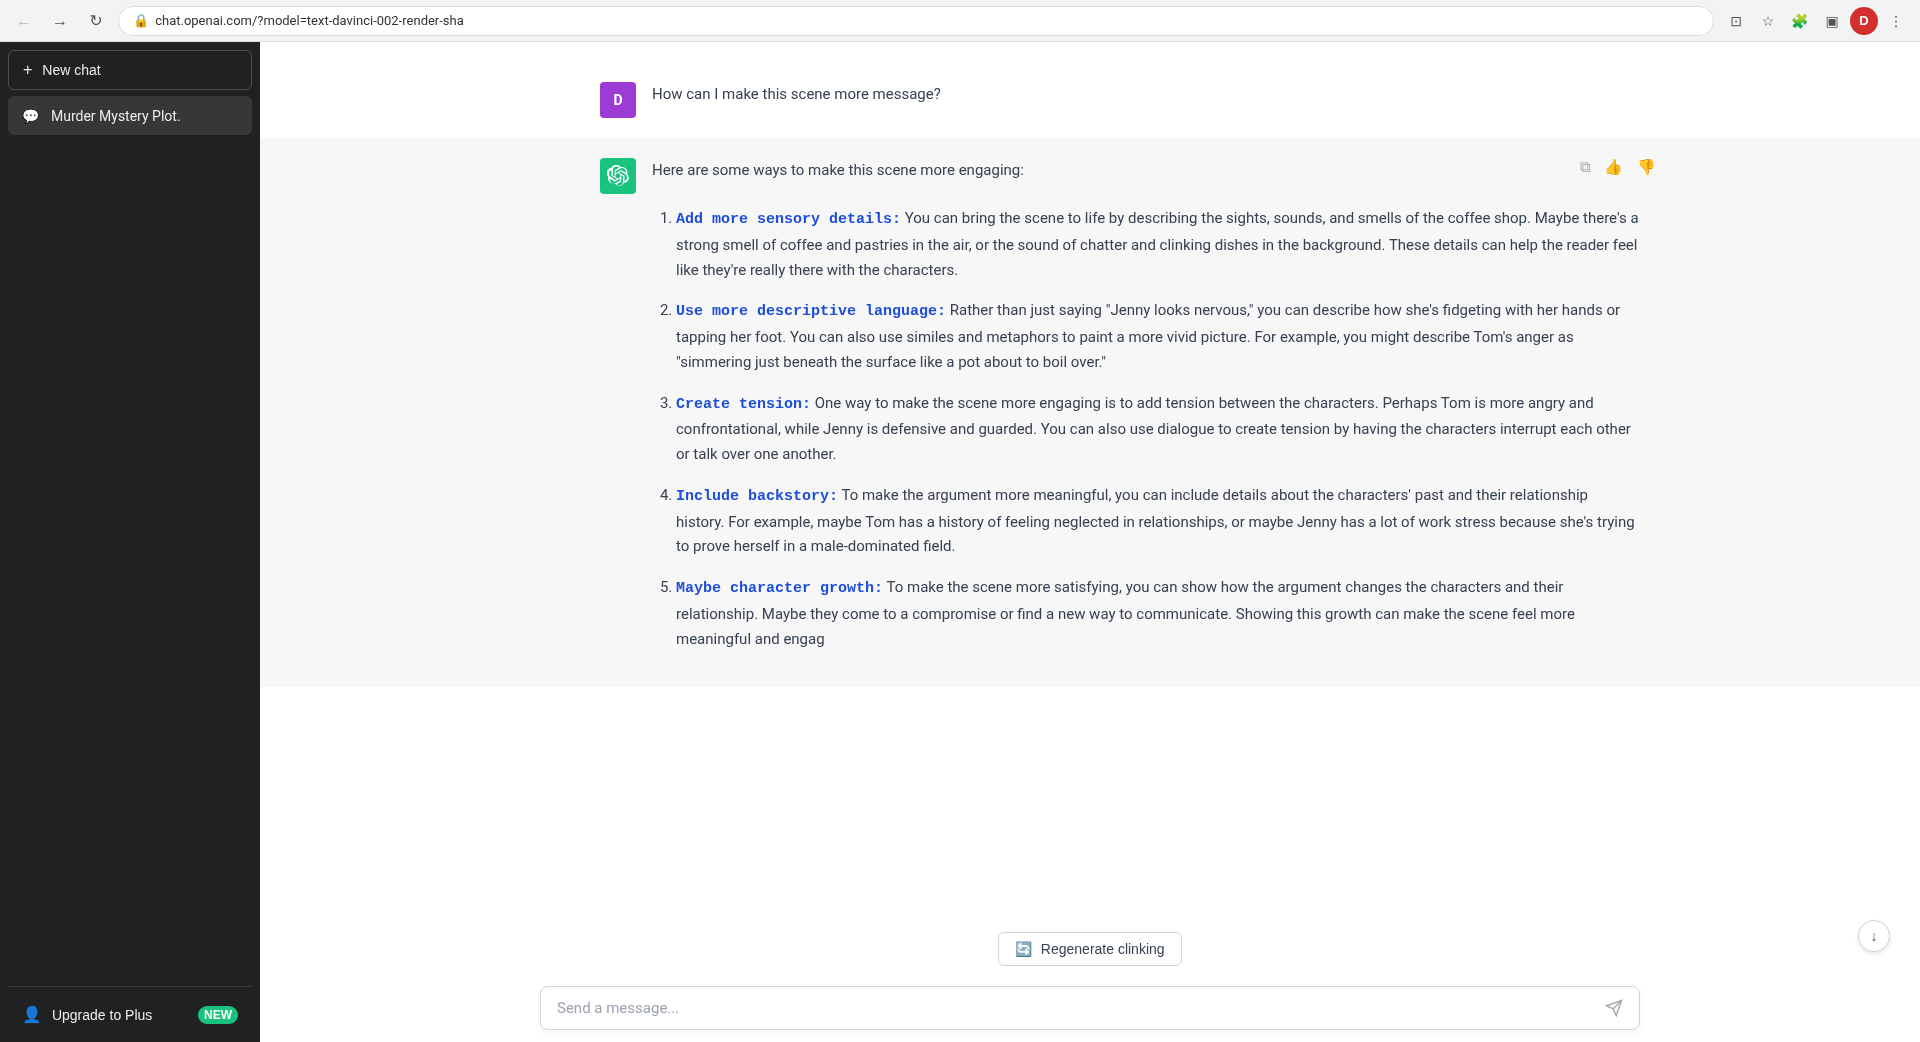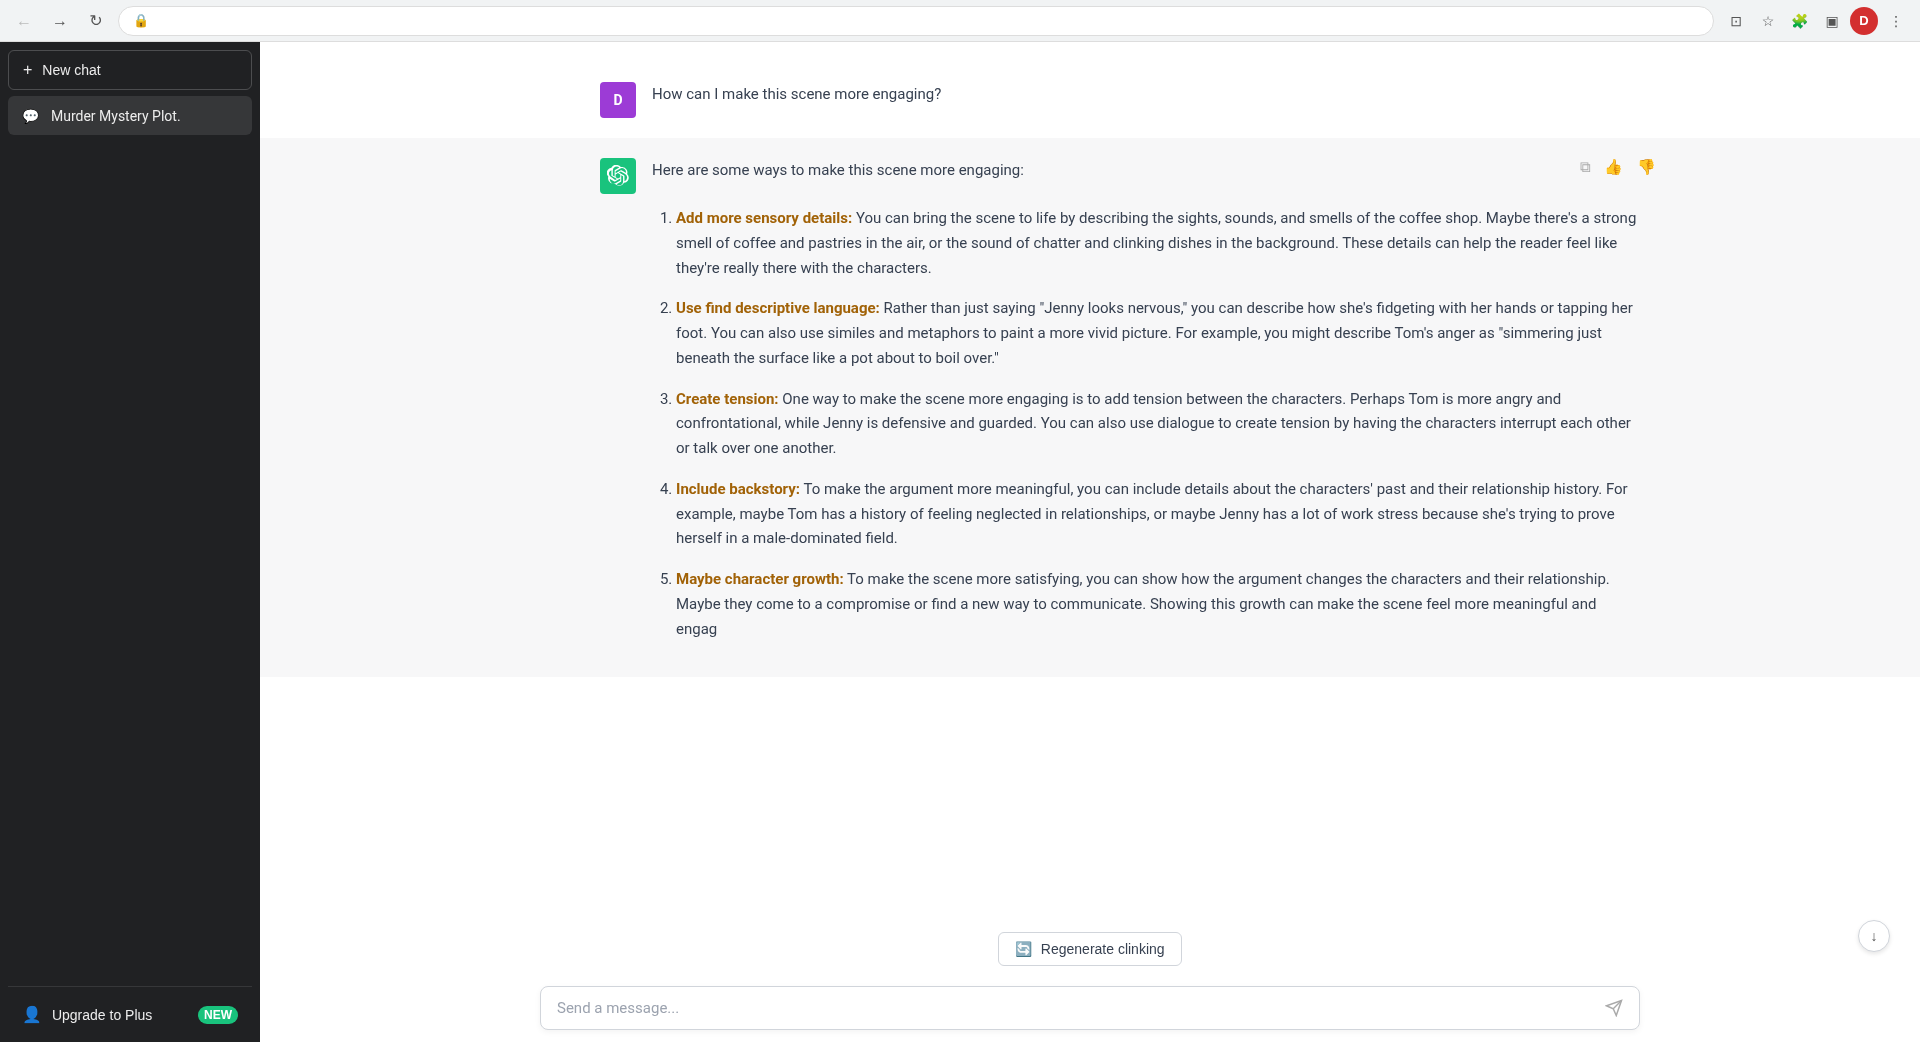--- a/index.html
+++ b/index.html
@@ -200,21 +200,21 @@
     }
     .message-action-btn {
       background: none; border: none; cursor: pointer;
       color: #aaa; font-size: 15px;
       padding: 4px;
       border-radius: 4px;
     }
 
     ol { padding-left: 24px; }
     ol li { margin-bottom: 16px; font-size: 15px; line-height: 1.65; color: #374151; }
-    ol li strong { color: #a16207; }
+    ol li strong { color: #1d4ed8; font-family: Liberation Mono, monospace; }
 
     
     .bottom-bar {
       padding: 12px 280px;
       background: #fff;
       position: relative;
     }
     .input-wrapper {
       display: flex;
       align-items: center;
@@ -274,20 +274,21 @@
   </style>
 </head>
 <body>
 
 <div class="browser-chrome">
   <button class="browser-nav-btn disabled">←</button>
   <button class="browser-nav-btn">→</button>
   <button class="browser-nav-btn">↻</button>
   <div class="address-bar">
     <span style="color:#555;font-size:13px;">🔒</span>
+    <span class="address-bar-text">chat.openai.com/?model=text-davinci-002-render-sha</span>
   </div>
   <div class="browser-actions">
     <button class="browser-action-btn">⊡</button>
     <button class="browser-action-btn">☆</button>
     <button class="browser-action-btn">🧩</button>
     <button class="browser-action-btn">▣</button>
     <button class="profile-btn">D</button>
     <button class="browser-action-btn">⋮</button>
   </div>
 </div>
@@ -321,37 +322,37 @@
   </div>
 
   <div class="main-content">
     <div class="chat-messages">
 
       <div class="message user-message">
         <div class="avatar user-avatar">
           <span>D</span>
         </div>
         <div class="message-body">
-          <div class="message-text">How can I make this scene more engaging?</div>
+          <div class="message-text">How can I make this scene more message?</div>
         </div>
       </div>
 
       <div class="message assistant-message">
         <div class="avatar assistant-avatar">
           <svg viewBox="0 0 41 41" fill="none" xmlns="http://www.w3.org/2000/svg">
             <path d="M37.532 16.87a9.963 9.963 0 0 0-.856-8.184 10.078 10.078 0 0 0-10.855-4.835 9.964 9.964 0 0 0-6.15-3.756 10.079 10.079 0 0 0-11.498 4.964 9.964 9.964 0 0 0-6.92 4.123 10.078 10.078 0 0 0 1.24 12.314 9.963 9.963 0 0 0 .856 8.185 10.079 10.079 0 0 0 10.855 4.835 9.965 9.965 0 0 0 6.15 3.756 10.079 10.079 0 0 0 11.498-4.964 9.963 9.963 0 0 0 6.92-4.123 10.079 10.079 0 0 0-1.24-12.315zm-15.068 20.85a7.47 7.47 0 0 1-4.8-1.733c.061-.033.168-.091.237-.134l7.964-4.6a1.294 1.294 0 0 0 .655-1.134V19.054l3.366 1.944a.12.12 0 0 1 .066.092v9.299a7.505 7.505 0 0 1-7.49 7.33zm-16.123-6.883a7.474 7.474 0 0 1-.894-5.023c.06.036.162.099.237.141l7.964 4.6a1.297 1.297 0 0 0 1.308 0l9.724-5.614v3.888a.12.12 0 0 1-.048.103l-8.051 4.649a7.504 7.504 0 0 1-10.24-2.744zm-2.07-17.61a7.47 7.47 0 0 1 3.91-3.293c0 .068-.004.19-.004.274v9.201a1.294 1.294 0 0 0 .654 1.132l9.723 5.614-3.366 1.944a.12.12 0 0 1-.114.012L9.027 23.19a7.504 7.504 0 0 1-4.756-9.963zm27.658 6.437l-9.724-5.615 3.367-1.943a.121.121 0 0 1 .114-.012l8.048 4.648a7.498 7.498 0 0 1-1.158 13.528v-9.476a1.293 1.293 0 0 0-.647-1.13zm3.35-5.043c-.059-.037-.162-.099-.236-.141l-7.965-4.6a1.298 1.298 0 0 0-1.308 0l-9.723 5.614v-3.888a.12.12 0 0 1 .048-.103l8.05-4.645a7.497 7.497 0 0 1 11.135 7.763zm-21.063 6.929l-3.367-1.944a.12.12 0 0 1-.065-.092v-9.299a7.497 7.497 0 0 1 12.293-5.756 6.94 6.94 0 0 0-.236.134l-7.965 4.6a1.294 1.294 0 0 0-.654 1.132l-.006 11.225zm1.829-3.943l4.33-2.501 4.332 2.5v4.999l-4.331 2.5-4.331-2.5V18.627z" fill="currentColor"></path>
           </svg>
         </div>
         <div class="message-body">
           <div class="message-text">
             <p>Here are some ways to make this scene more engaging:</p>
             <br>
             <ol>
               <li><strong>Add more sensory details:</strong> <span>You can bring the scene to life by describing the sights, sounds, and smells of the coffee shop. Maybe there's a strong smell of coffee and pastries in the air, or the sound of chatter and clinking dishes in the background. These details can help the reader feel like they're really there with the characters.</span></li>
-              <li><strong>Use find descriptive language:</strong> <span>Rather than just saying "Jenny looks nervous," you can describe how she's fidgeting with her hands or tapping her foot. You can also use similes and metaphors to paint a more vivid picture. For example, you might describe Tom's anger as "simmering just beneath the surface like a pot about to boil over."</span></li>
+              <li><strong>Use more descriptive language:</strong> <span>Rather than just saying "Jenny looks nervous," you can describe how she's fidgeting with her hands or tapping her foot. You can also use similes and metaphors to paint a more vivid picture. For example, you might describe Tom's anger as "simmering just beneath the surface like a pot about to boil over."</span></li>
               <li><strong>Create tension:</strong> <span>One way to make the scene more engaging is to add tension between the characters. Perhaps Tom is more angry and confrontational, while Jenny is defensive and guarded. You can also use dialogue to create tension by having the characters interrupt each other or talk over one another.</span></li>
               <li><strong>Include backstory:</strong> <span>To make the argument more meaningful, you can include details about the characters' past and their relationship history. For example, maybe Tom has a history of feeling neglected in relationships, or maybe Jenny has a lot of work stress because she's trying to prove herself in a male-dominated field.</span></li>
               <li><strong>Maybe character growth:</strong> <span>To make the scene more satisfying, you can show how the argument changes the characters and their relationship. Maybe they come to a compromise or find a new way to communicate. Showing this growth can make the scene feel more meaningful and engag</span></li>
             </ol>
           </div>
         </div>
         <div class="message-actions">
           <button class="message-action-btn" title="Copy">⧉</button>
           <button class="message-action-btn" title="Good response">👍</button>
           <button class="message-action-btn" title="Bad response">👎</button>

